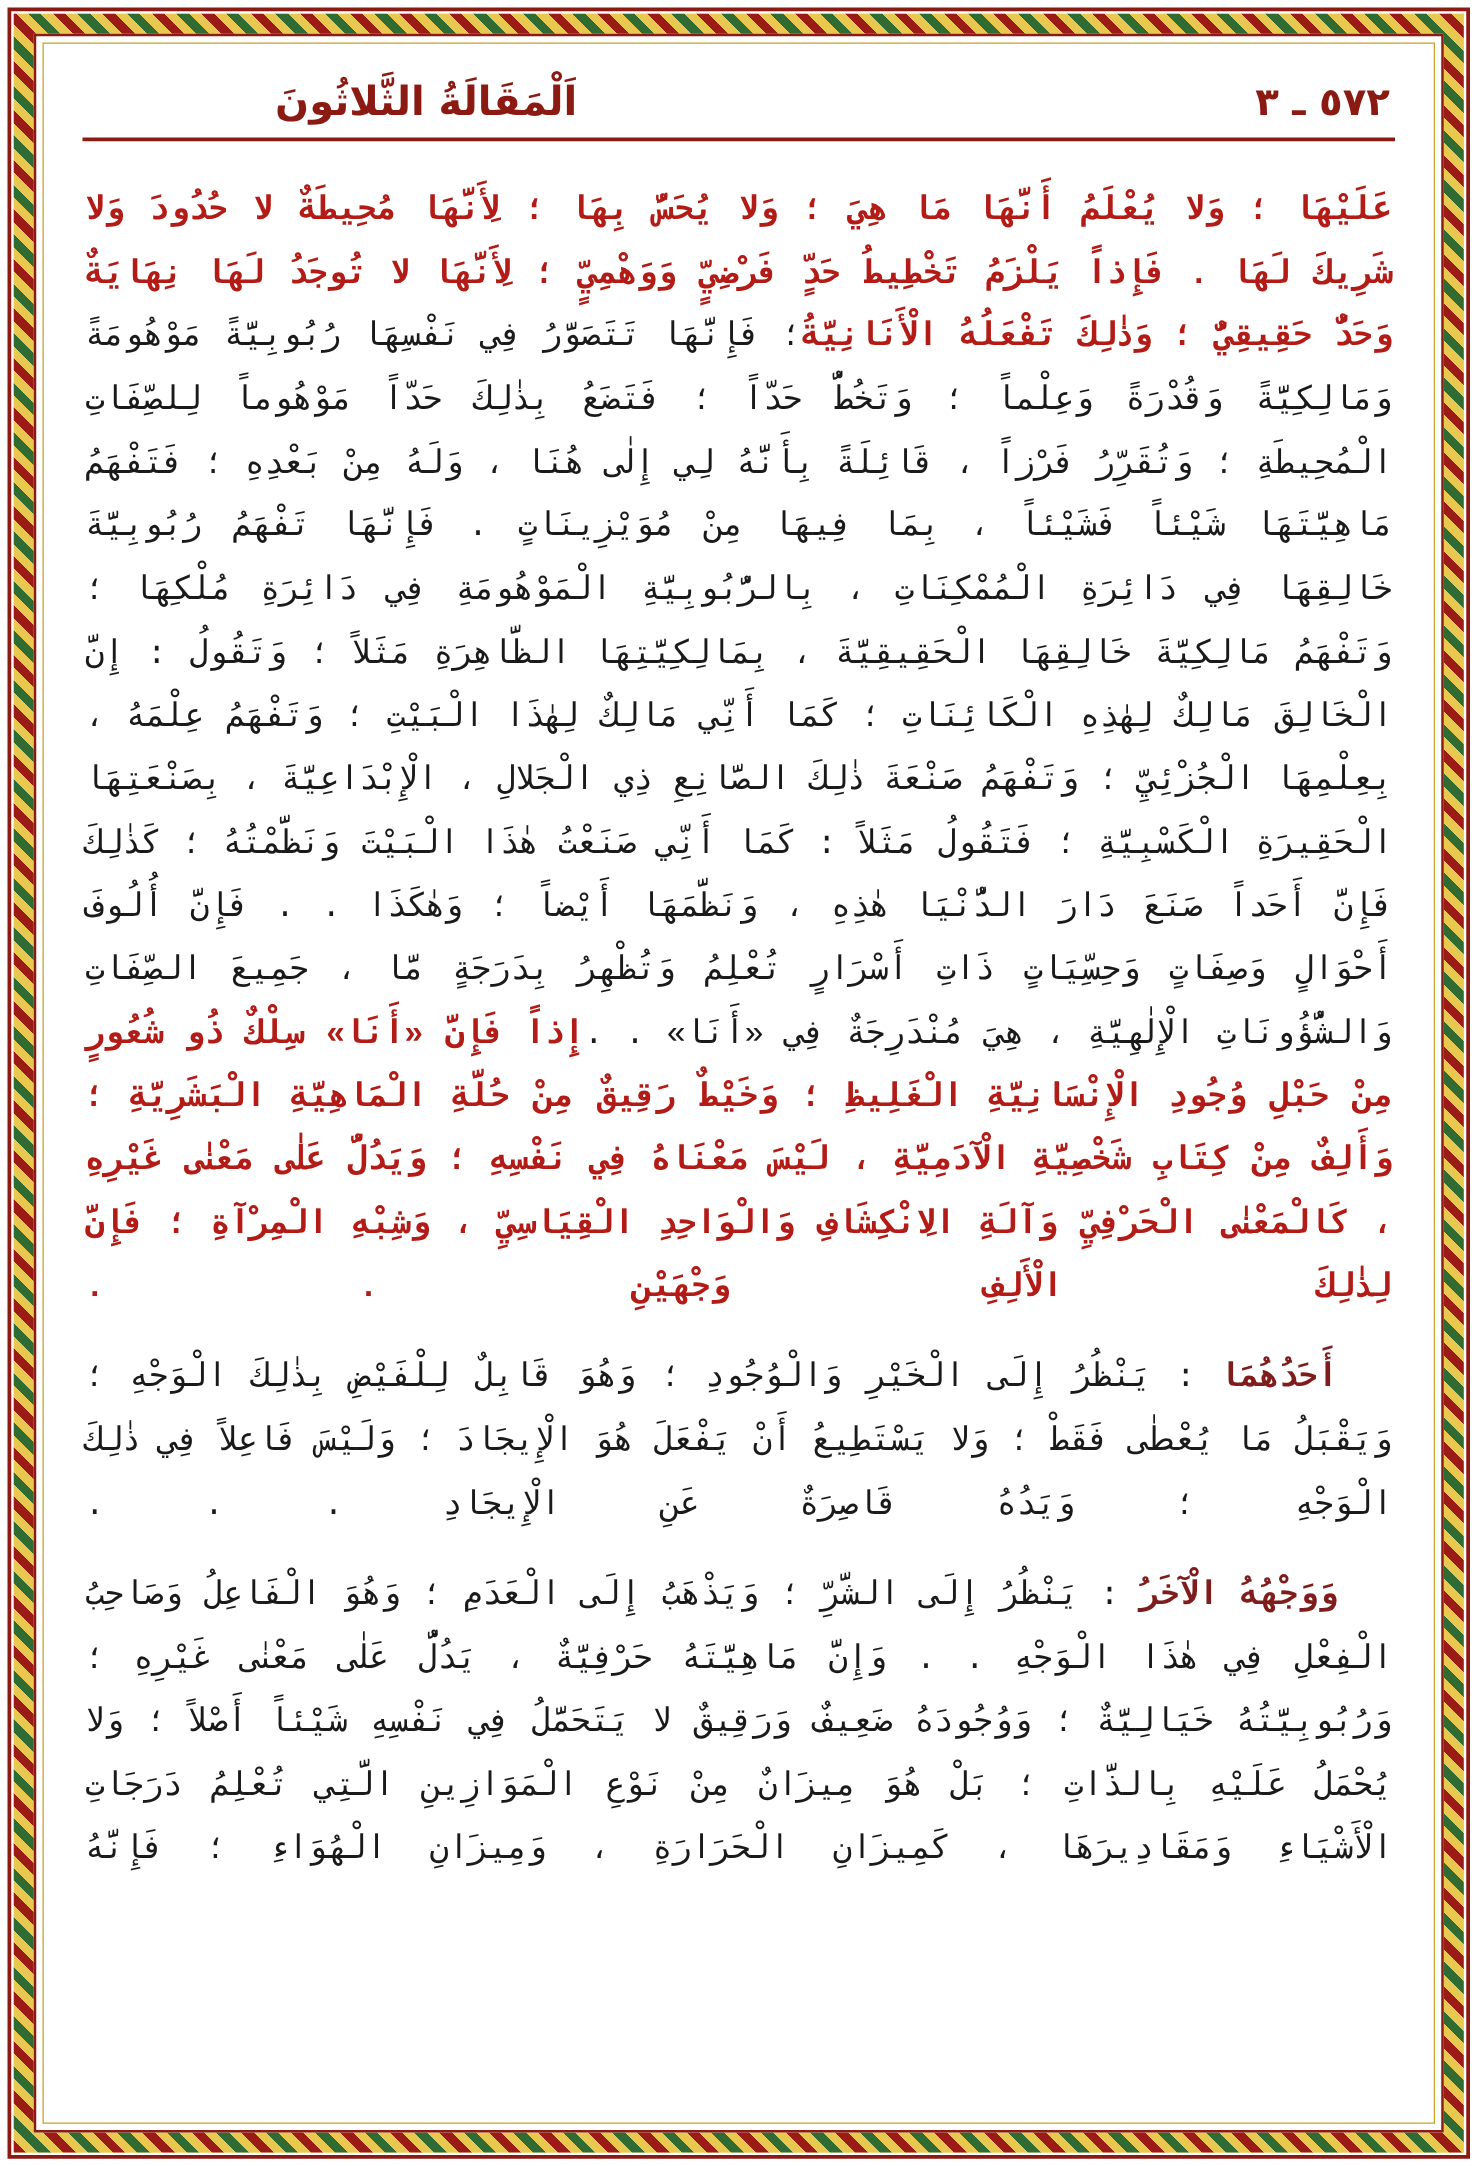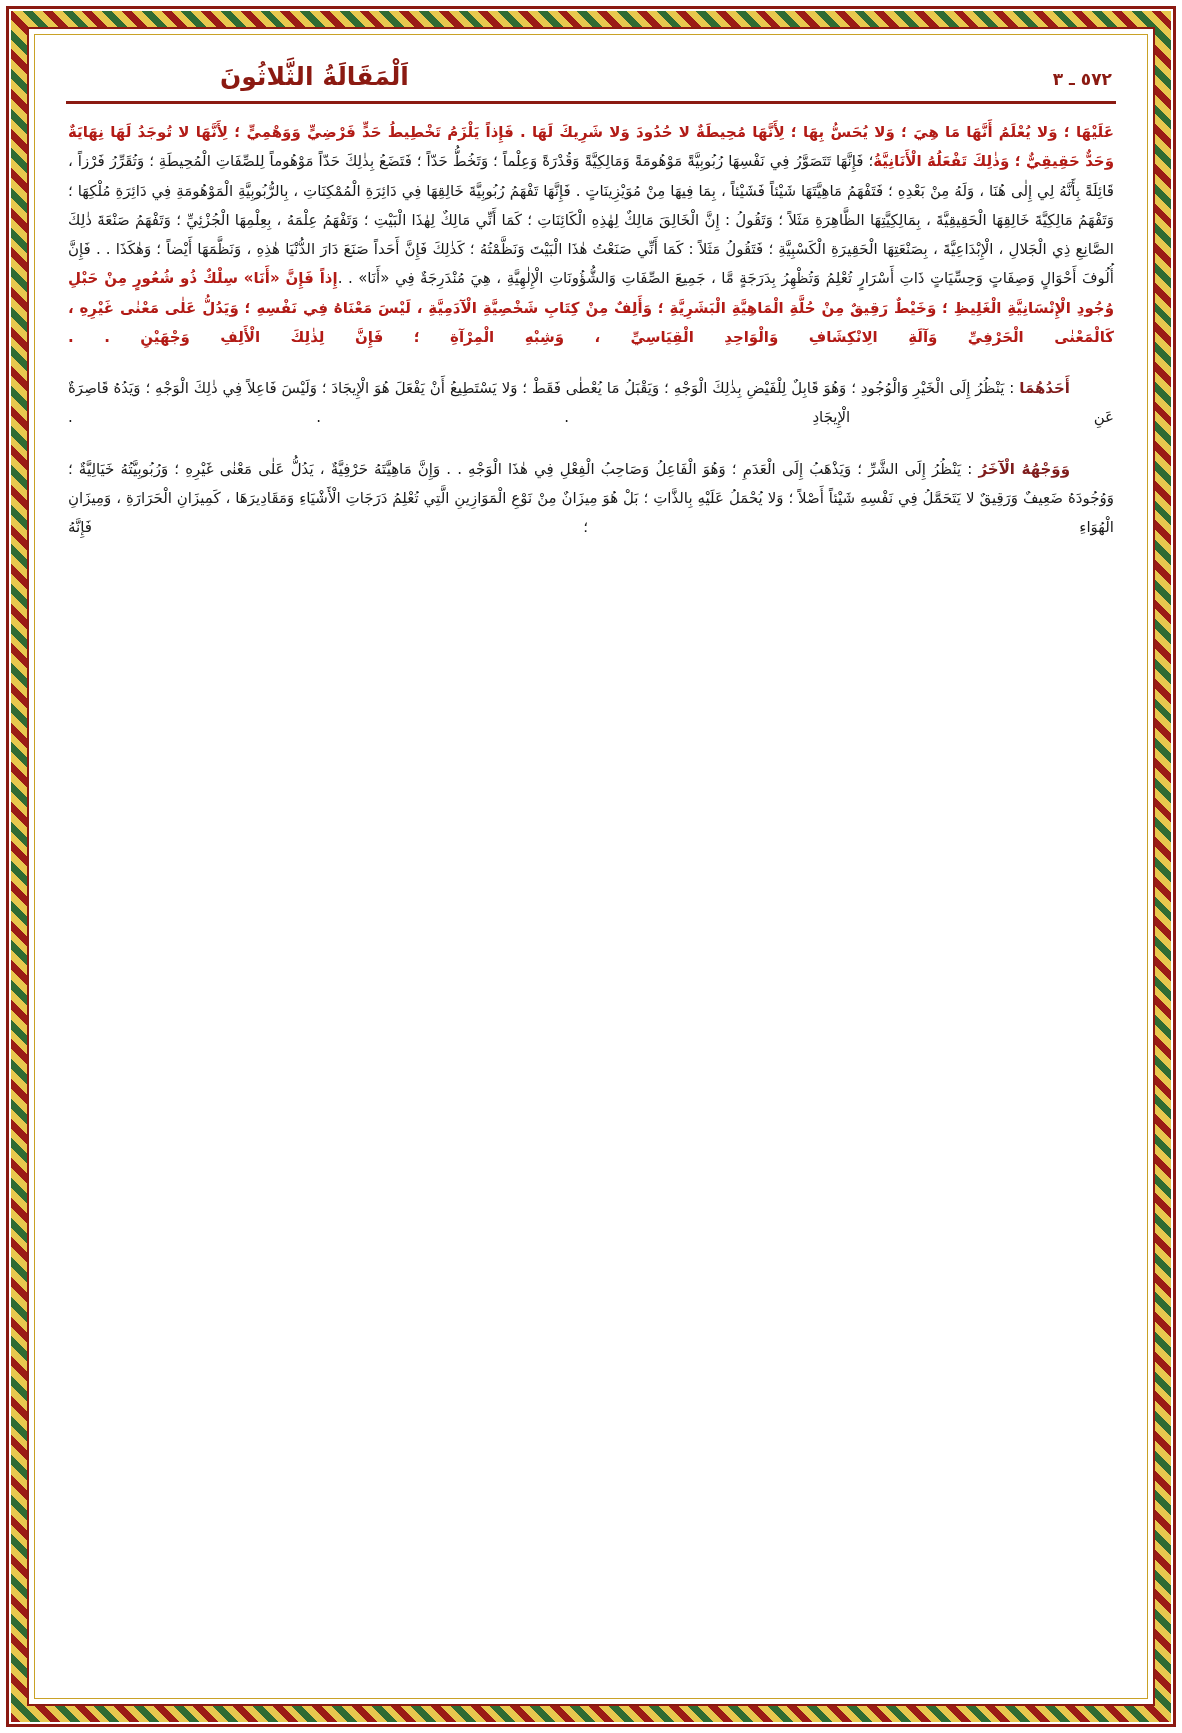--- a/index.html
+++ b/index.html
@@ -60,46 +60,47 @@
   
   .header {
     display: flex;
     align-items: baseline;
     justify-content: space-between;
     padding: 14px 18px 0 18px;
     direction: rtl;
   }
   .page-number {
     color: #8b1a12;
-    font-size: 17px;
+    font-size: 31px;
     font-weight: bold;
     letter-spacing: 1px;
     white-space: nowrap;
   }
   .chapter-title {
     color: #8b1a12;
-    font-size: 25px;
+    font-size: 32px;
     font-weight: bold;
     white-space: nowrap;
     margin-left: 150px;
   }
   .header-rule {
     margin: 10px 14px 0 14px;
     height: 3px;
     background: #8b1a12;
   }
   
   .body {
     direction: rtl;
     text-align: justify;
     text-align-last: justify;
-    padding: 14px 16px 0 16px;
-    font-size: 15px;
+    padding: 30px 16px 0 16px;
+    font-size: 26px;
     line-height: 1.95;
     color: #1a1a1a;
+    font-family: Liberation Mono, monospace;
   }
   .para {
     margin: 0 0 0 0;
     text-align: justify;
     text-align-last: justify;
   }
   .gap {
     height: 22px;
   }
   .red {

